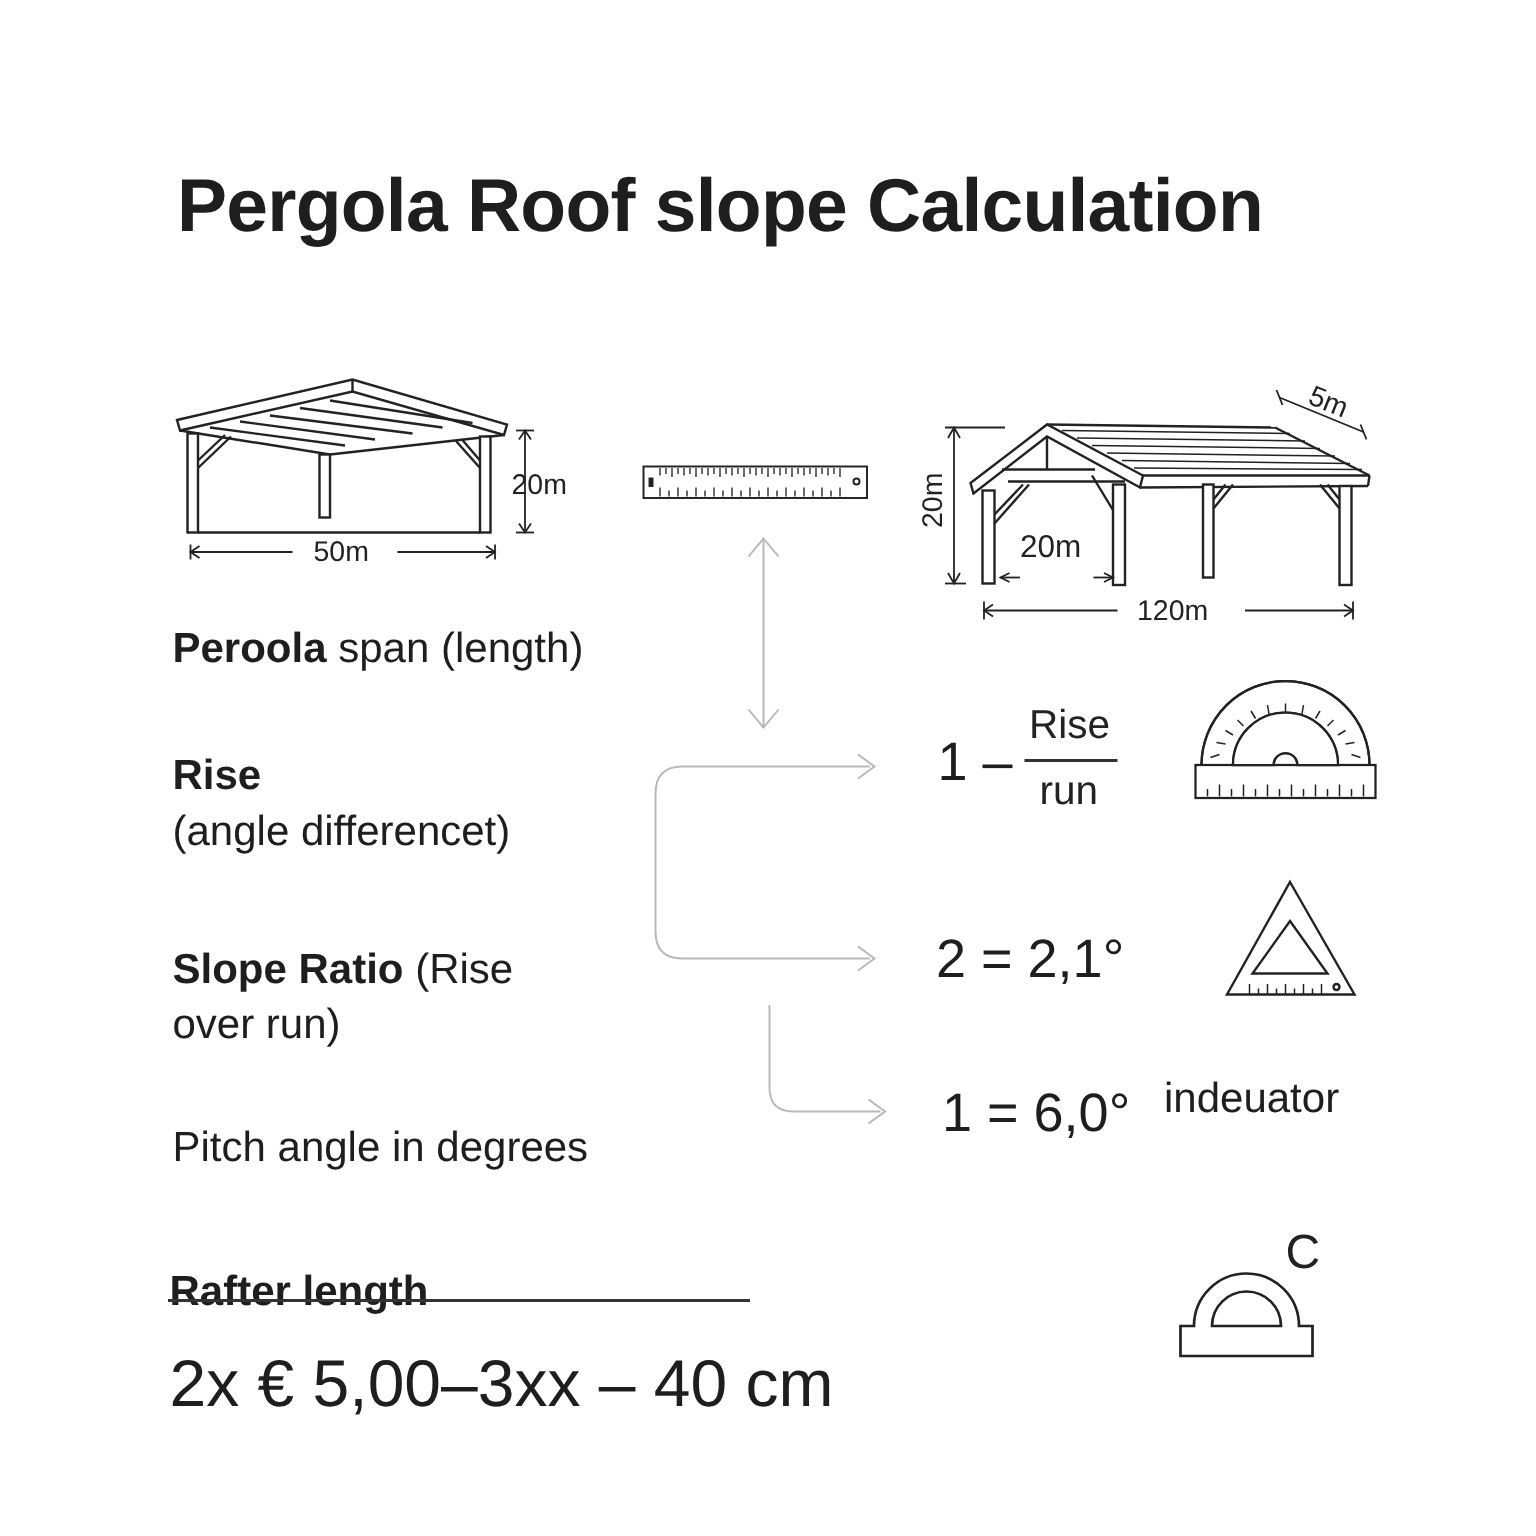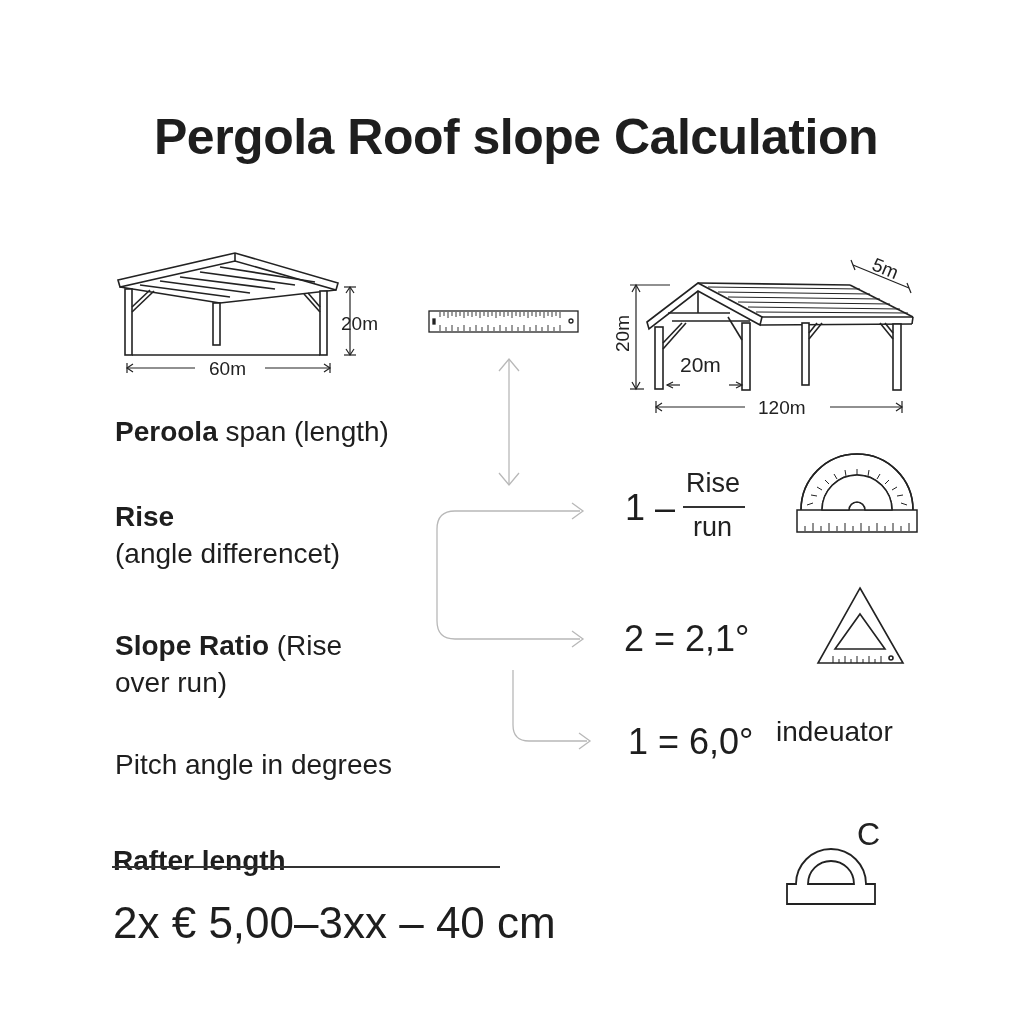--- a/index.html
+++ b/index.html
@@ -1,19 +1,19 @@
 <!DOCTYPE html>
 <html><head>
 <meta charset="utf-8">
 <style>
   html, body { margin:0; padding:0; background:#ffffff; }
   body { width:1024px; height:1024px; position:relative; overflow:hidden;
          font-family:"Liberation Sans", "DejaVu Sans", sans-serif; color:#1e1e1e; }
   .abs { position:absolute; }
-  .title { left:118px; top:108px; font-size:50px; font-weight:bold; letter-spacing:-0.5px; white-space:nowrap;margin-left:36px; }
+  .title { left:118px; top:108px; font-size:50px; font-weight:bold; letter-spacing:-0.5px; white-space:nowrap; }
   .label { font-size:28px; white-space:nowrap; line-height:36px;margin-top:24px; }
   .label b { font-weight:bold; }
   .dim { font-size:19px; color:#222; white-space:nowrap; }
   .formula { font-size:36px; white-space:nowrap; color:#1e1e1e; }
   .frac { font-size:27px; color:#222; }
   .rule-line { height:1.5px; background:#333; }
   svg { position:absolute; overflow:visible; }
 </style>
 </head>
 <body>
@@ -49,21 +49,21 @@
   <polyline points="236,104 240,110 244,104" stroke-width="1.2"></polyline>
 
   <line x1="17" y1="118" x2="17" y2="128" stroke-width="1.2"></line>
   <line x1="220" y1="118" x2="220" y2="128" stroke-width="1.2"></line>
   <line x1="17" y1="123" x2="85" y2="123" stroke-width="1.2"></line>
   <line x1="155" y1="123" x2="220" y2="123" stroke-width="1.2"></line>
   <polyline points="23,119 17,123 23,127" stroke-width="1.2"></polyline>
   <polyline points="214,119 220,123 214,127" stroke-width="1.2"></polyline>
 </svg>
 <div class="abs dim" style="left:341px;top:313px">20m</div>
-<div class="abs dim" style="left:209px;top:358px">60m</div>
+<div class="abs dim" style="left:209px;top:358px">50m</div>
 
 <svg style="left:428px;top:310px" width="152" height="24" viewBox="0 0 152 24" fill="none" stroke="#222" stroke-width="1.3">
   <rect x="1" y="1" width="149" height="21" fill="#fff"></rect>
   <g stroke-width="0.9">
     <line x1="12" y1="2" x2="12" y2="7"></line>
       <line x1="16" y1="2" x2="16" y2="6"></line>
       <line x1="20" y1="2" x2="20" y2="8"></line>
       <line x1="24" y1="2" x2="24" y2="6"></line>
       <line x1="28" y1="2" x2="28" y2="7"></line>
       <line x1="32" y1="2" x2="32" y2="6"></line>

